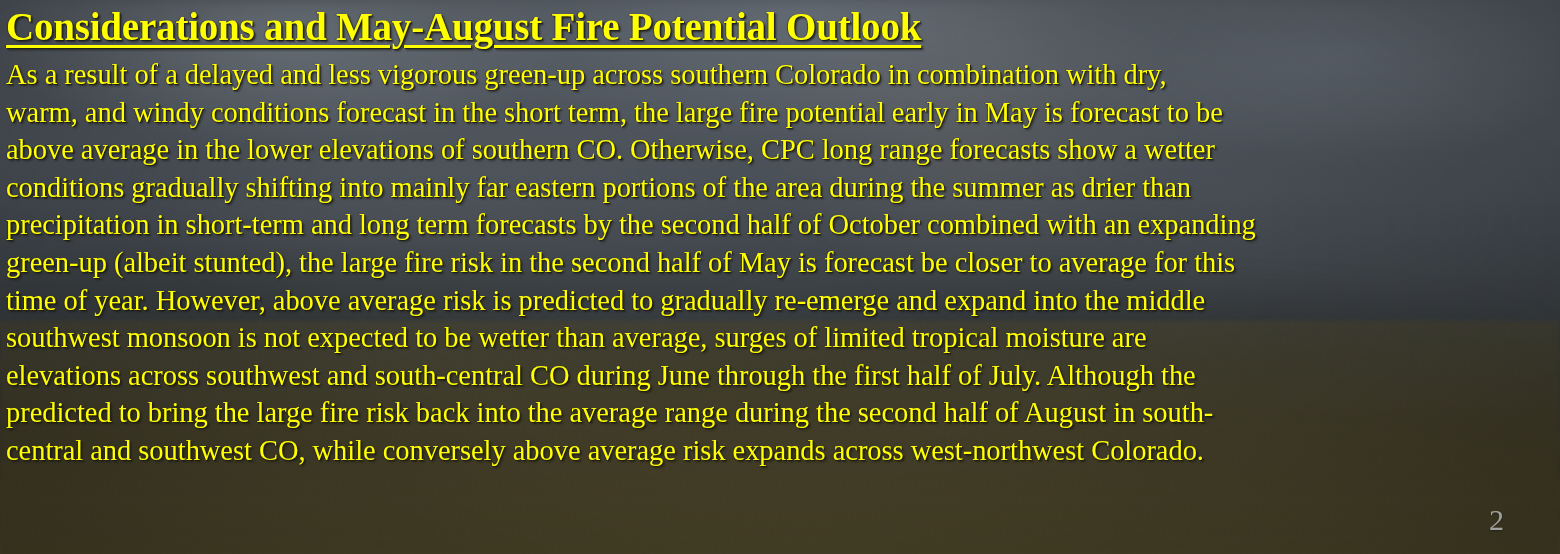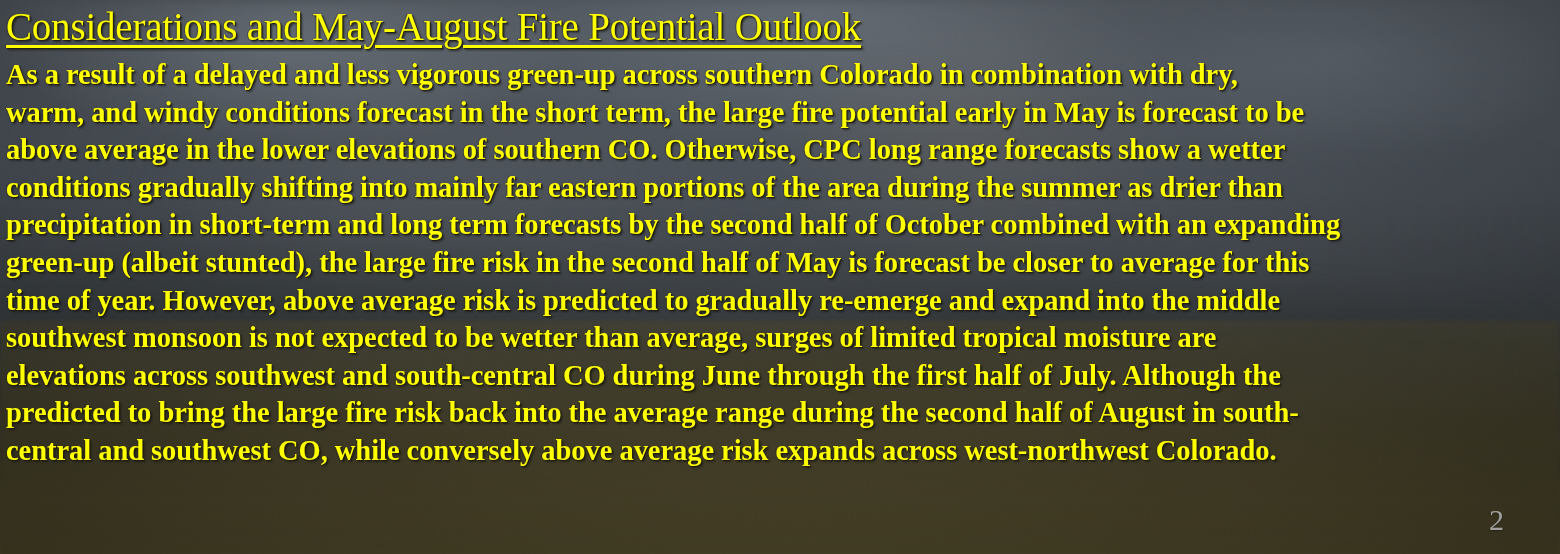--- a/index.html
+++ b/index.html
@@ -88,21 +88,21 @@
     z-index: 5;
     padding: 0;
   }
 
   .slide-title {
     position: absolute;
     left: 6px;
     top: 4px;
     margin: 0;
     font-size: 39px;
-    font-weight: normal;
+    font-weight: bold;
     line-height: 46px;
     letter-spacing: -0.2px;
     color: #ffff00;
     text-decoration: underline;
     text-decoration-thickness: 3px;
     text-underline-offset: 5px;
     white-space: nowrap;
     text-shadow:
       1px 1px 0 rgba(30,30,20,0.85),
       2px 2px 2px rgba(20,20,16,0.70),
@@ -110,21 +110,21 @@
   }
 
   .body-block {
     position: absolute;
     left: 6px;
     top: 56px;
     width: 1548px;
     margin: 0;
     color: #ffff00;
     font-size: 28.5px;
-    font-weight: bold;
+    font-weight: normal;
     line-height: 37.6px;
     letter-spacing: -0.05px;
     text-shadow:
       1px 1px 0 rgba(32,30,18,0.88),
       2px 2px 2px rgba(18,18,14,0.62),
       -1px 0 1px rgba(32,30,18,0.40);
   }
 
   .body-line {
     display: block;

